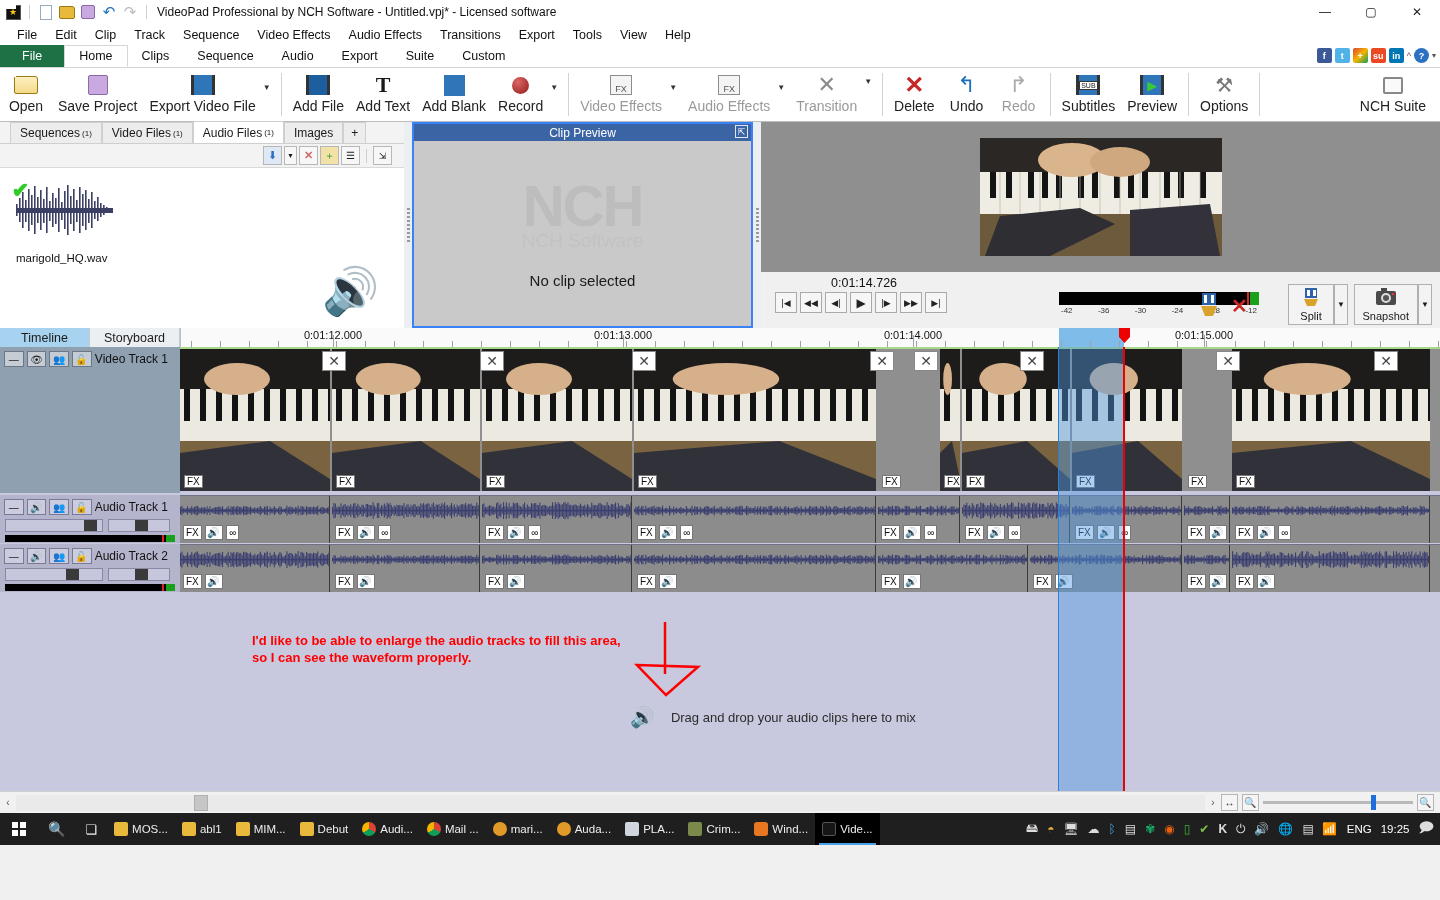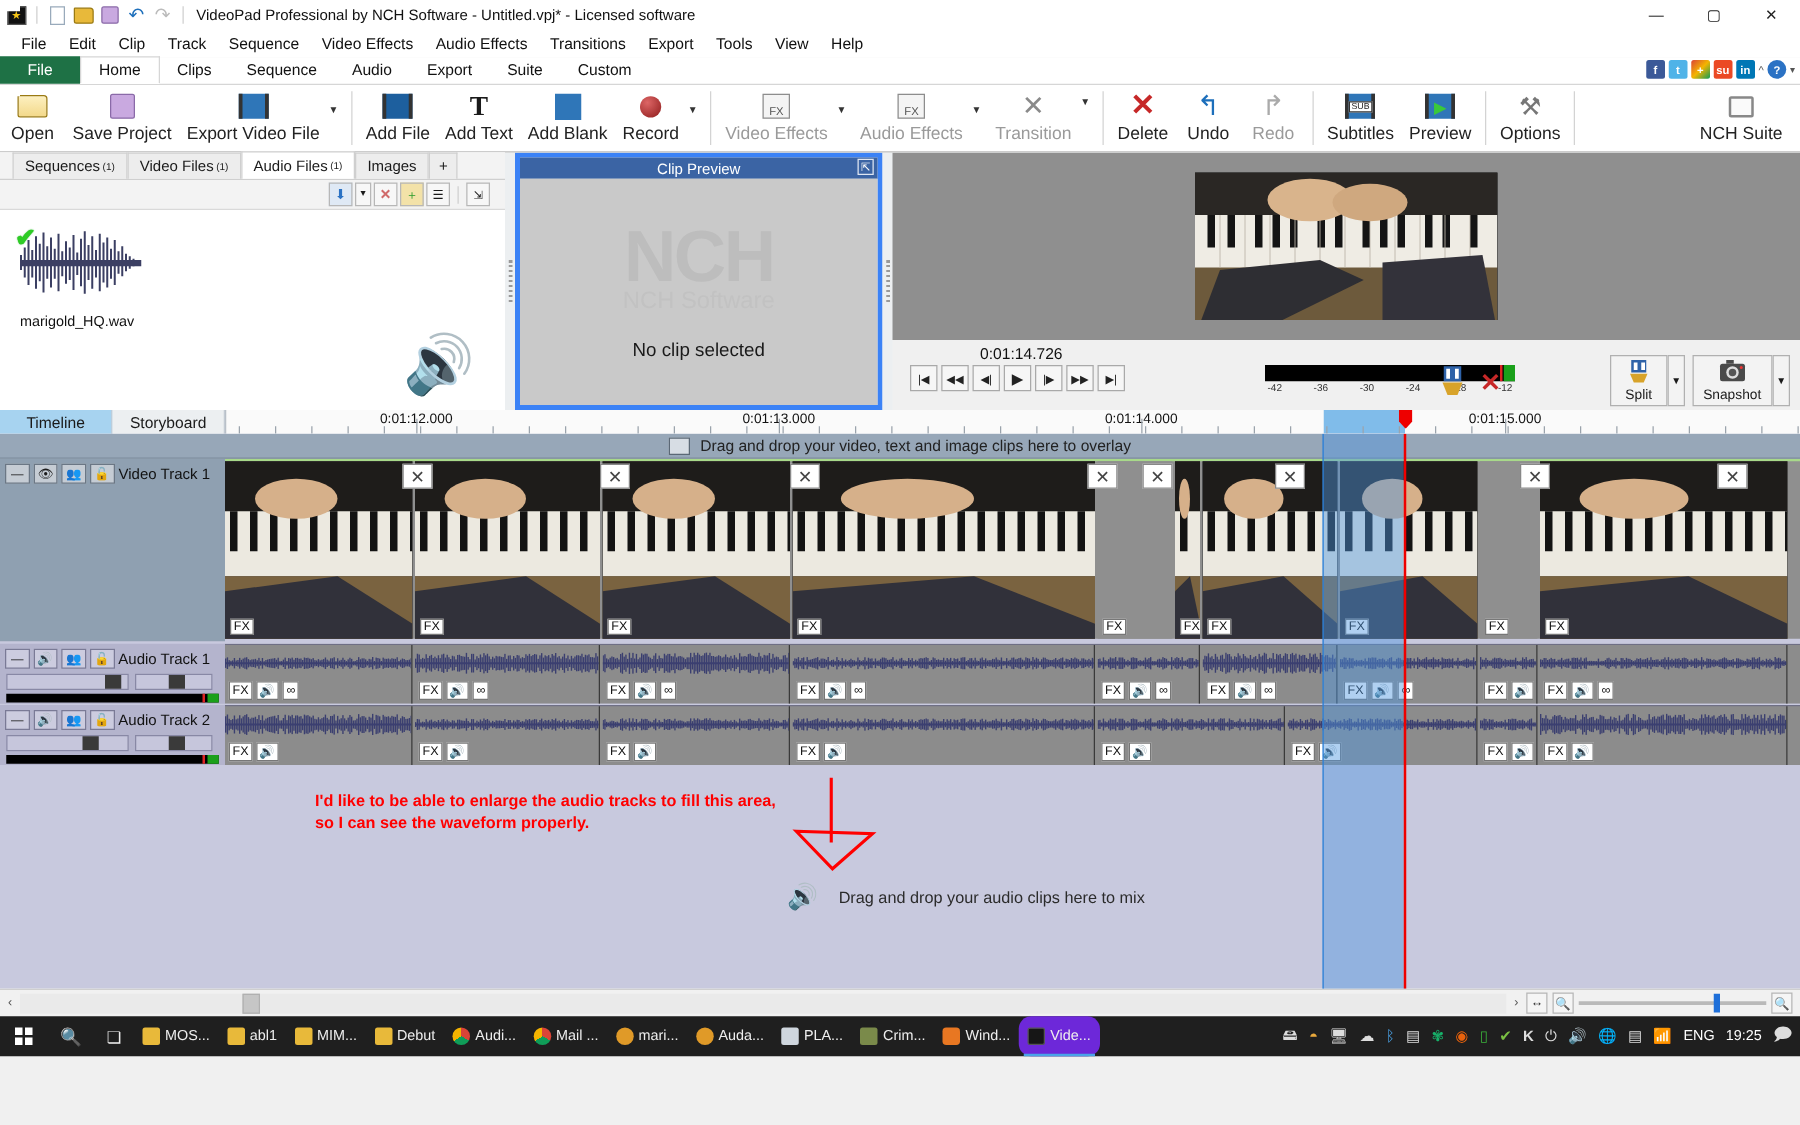--- a/index.html
+++ b/index.html
@@ -84,21 +84,21 @@
   .binitem { width:120px; }
   .binwave { height:62px; position:relative; }
   .binname { font-size:11.5px; color:#111; margin-top:12px; margin-left:6px; white-space:nowrap; }
   .check { position:absolute; left:2px; top:0px; font-size:20px; color:#2ecc25; font-weight:bold;
            text-shadow:0 0 1px #0a0; }
   .bigspeaker { position:absolute; right:24px; bottom:10px; font-size:46px; color:#8e8e8e; }
 
   .splitter-v { width:8px; background:#eceff1; display:flex; align-items:center; justify-content:center; }
   .splitter-v .dots { width:3px; height:34px; background:repeating-linear-gradient(#999 0 2px,transparent 2px 4px); }
 
-  .clippane { width:294px; display:flex; flex-direction:column; border:4px solid #3b82f6; }
+  .clippane { width:341px; display:flex; flex-direction:column; border:2px solid #3b82f6; }
   .pane-title { height:17px; background:#3b64a4; color:#fff; font-size:12px; display:flex;
                 align-items:center; justify-content:center; position:relative; }
   .pane-title .pop { position:absolute; right:3px; top:1px; width:13px;height:13px; border:1px solid #dfe6f2;
                      color:#fff; font-size:9px; display:flex;align-items:center;justify-content:center; }
   .clipbody { flex:1; background:#c9c9c9; display:flex; flex-direction:column; align-items:center;
               justify-content:center; position:relative; }
   .nchlogo { font-size:58px; font-weight:bold; color:#bdbdbd; letter-spacing:-2px; line-height:56px; }
   .nchsub { font-size:19px; color:#c2c2c2; letter-spacing:0px; margin-top:-4px; }
   .noclip { font-size:15px; color:#1a1a1a; margin-top:20px; }
 
@@ -193,21 +193,21 @@
   
   .statusbar { height:18px; background:#f0f0f0; display:flex; align-items:center; font-size:11.5px;
                color:#111; padding-left:4px; position:relative; border-top:1px solid #dcdcdc; }
   .statusbar .cell { border-right:1px solid #d2d2d2; height:18px; display:flex; align-items:center; padding-right:10px;}
   .statusbar .up { position:absolute; right:30px; top:2px; font-size:11px; color:#333; }
 
   
   .taskbar { height:32px; background:#1f1f1f; display:flex; align-items:center; position:relative; }
   .tkitem { display:flex; align-items:center; gap:4px; padding:0 7px; height:32px; font-size:11.5px; color:#eee;
             position:relative; white-space:nowrap; }
-  .tkitem.act { background:#6d28d9;border-radius:10px; }
+  .tkitem.act { background:#000000; }
   .tkitem.act:after { content:""; position:absolute; left:4px; right:4px; bottom:0; height:2px; background:#4aa3e8; }
   .tkico { width:14px; height:14px; border-radius:2px; display:inline-block; }
   .tray { position:absolute; right:0; display:flex; align-items:center; gap:9px; padding-right:6px; height:32px; }
   .trayico { font-size:12px; color:#ddd; }
   .winlogo { width:14px; height:14px; display:grid; grid-template-columns:1fr 1fr; grid-template-rows:1fr 1fr;
              gap:1.5px; }
   .winlogo i { background:#fff; display:block; }
   .clock { font-size:11.5px; color:#fff; }
 </style>
 </head>
@@ -691,24 +691,20 @@
         <div class="rtick" style="left: 442px; height: 12px;"></div>
         <div class="rlabel" style="left: 732px;">0:01:14.000</div>
         <div class="rtick" style="left: 732px; height: 12px;"></div>
         <div class="rlabel" style="left: 1023px;">0:01:15.000</div>
         <div class="rtick" style="left: 1023px; height: 12px;"></div>
       </div>
   </div>
 
   <div class="tlbody">
 
-    <div class="overlaybar">
-      <span class="phic"></span>
-      <span>Drag and drop your video, text and image clips here to overlay</span>
-    </div>
 
     <div class="trackrow">
       <div class="thead" style="height:146px;">
         <div class="thead-ctrls">
           <div class="tcbtn">—</div>
           <div class="tcbtn">👁</div>
           <div class="tcbtn">👥</div>
           <div class="tcbtn">🔓</div>
           <div class="tname">Video Track 1</div>
         </div>

